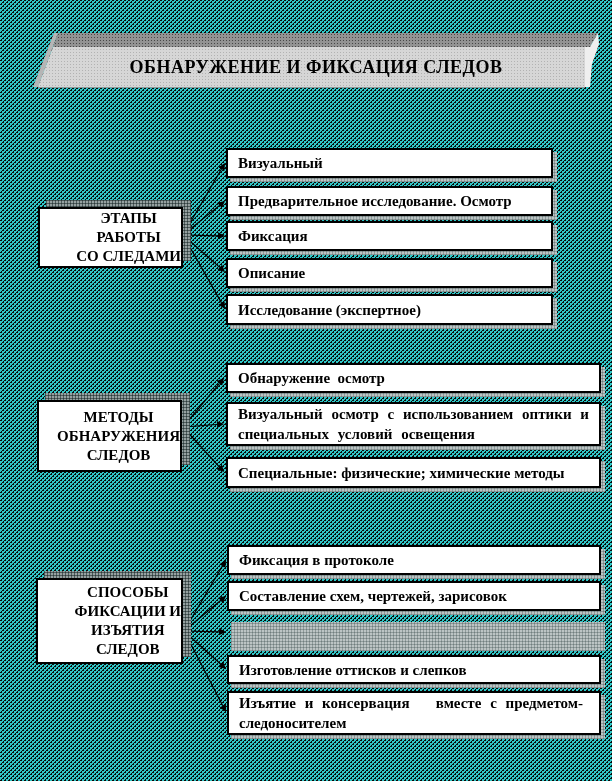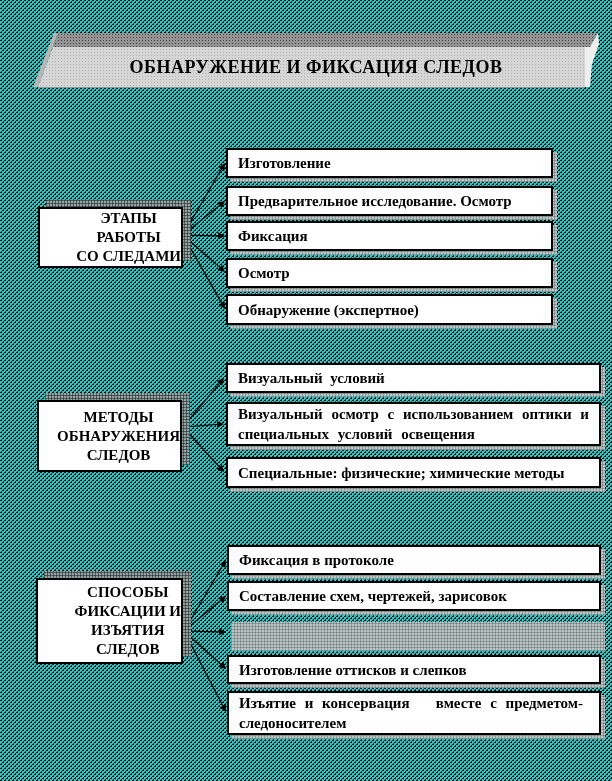--- a/index.html
+++ b/index.html
@@ -106,53 +106,53 @@
 
   <div class="shadow shadow-l" style="left:46px;top:200px;width:145px;height:61px"></div>
   <div class="box lbox" style="left:38px;top:207px;width:145px;height:61px">
       <span>ЭТАПЫ
 РАБОТЫ
 СО СЛЕДАМИ</span>
     </div>
 
   <div class="shadow shadow-r" style="left:230px;top:152px;width:327px;height:30px"></div>
   <div class="box rbox" style="left:226px;top:148px;width:327px;height:30px">
-      <span>Изготовление</span>
+      <span>Визуальный</span>
     </div>
 
   <div class="shadow shadow-r" style="left:230px;top:190px;width:327px;height:30px"></div>
   <div class="box rbox" style="left:226px;top:186px;width:327px;height:30px">
       <span>Предварительное исследование. Осмотр</span>
     </div>
 
   <div class="shadow shadow-r" style="left:230px;top:225px;width:327px;height:30px"></div>
   <div class="box rbox" style="left:226px;top:221px;width:327px;height:30px">
       <span>Фиксация</span>
     </div>
 
   <div class="shadow shadow-r" style="left:230px;top:262px;width:327px;height:30px"></div>
   <div class="box rbox" style="left:226px;top:258px;width:327px;height:30px">
-      <span>Осмотр</span>
+      <span>Описание</span>
     </div>
 
   <div class="shadow shadow-r" style="left:230px;top:298px;width:327px;height:31px"></div>
   <div class="box rbox" style="left:226px;top:294px;width:327px;height:31px">
-      <span>Обнаружение (экспертное)</span>
+      <span>Исследование (экспертное)</span>
     </div>
 
   <div class="shadow shadow-l" style="left:45px;top:393px;width:145px;height:72px"></div>
   <div class="box lbox" style="left:37px;top:400px;width:145px;height:72px">
       <span>МЕТОДЫ
 ОБНАРУЖЕНИЯ
 СЛЕДОВ</span>
     </div>
 
   <div class="shadow shadow-r" style="left:230px;top:367px;width:375px;height:30px"></div>
   <div class="box rbox" style="left:226px;top:363px;width:375px;height:30px">
-      <span>Визуальный  условий</span>
+      <span>Обнаружение  осмотр</span>
     </div>
 
   <div class="shadow shadow-r" style="left:230px;top:406px;width:375px;height:44px"></div>
   <div class="box rbox" style="left:226px;top:402px;width:375px;height:44px">
       <span class="ws1">Визуальный осмотр с использованием оптики и
 специальных условий освещения</span>
     </div>
 
   <div class="shadow shadow-r" style="left:230px;top:461px;width:375px;height:31px"></div>
   <div class="box rbox" style="left:226px;top:457px;width:375px;height:31px">

